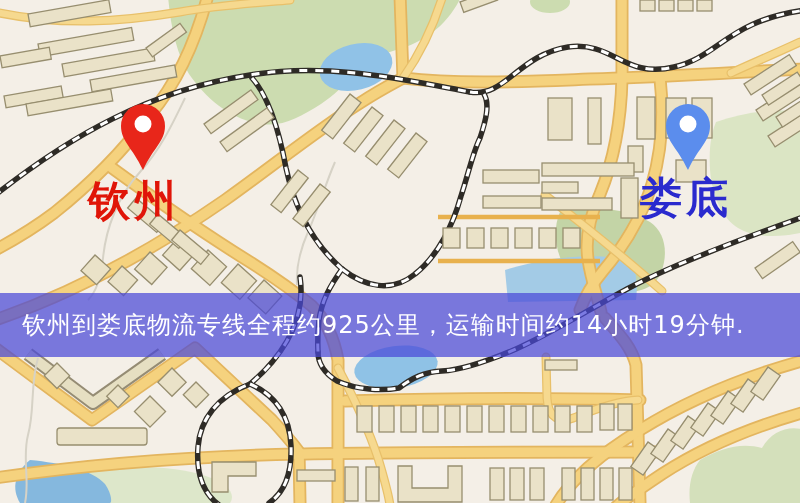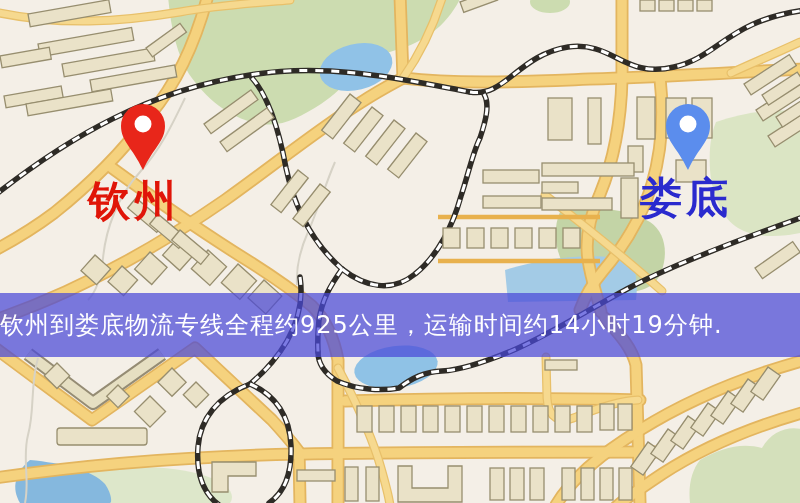--- a/index.html
+++ b/index.html
@@ -2,21 +2,21 @@
 <html><head>
 <meta charset="utf-8">
 <style>
   html,body{margin:0;padding:0;background:#ddd;font-family:"DejaVu Sans","Liberation Sans",sans-serif;}
   .stage{position:relative;width:800px;height:503px;overflow:hidden;background:#f4efe7;}
   .stage svg{position:absolute;left:0;top:0;}
   .city-label{position:absolute;font-weight:bold;font-size:42px;letter-spacing:4px;line-height:1;user-select:none;}
   .city-label.origin{left:88px;top:180px;color:#e01508;}
   .city-label.destination{left:640px;top:177px;color:#2a2ace;}
   .banner{position:absolute;left:0;top:293px;width:800px;height:64px;background:rgba(74,72,216,0.72);display:flex;align-items:center;}
-  .banner span{color:#ffffff;font-size:24px;white-space:nowrap;letter-spacing:1px;}
+  .banner span{color:#ffffff;font-size:24px;padding-left:22px;white-space:nowrap;letter-spacing:1px;}
   .casing{stroke:#e3b55f;stroke-width:13;fill:none;stroke-linecap:round;stroke-linejoin:round;}
   .roadfill{stroke:#f5d27e;stroke-width:9.5;fill:none;stroke-linecap:round;stroke-linejoin:round;}
   .mcasing{stroke:#e8c06a;stroke-width:9;fill:none;stroke-linecap:round;stroke-linejoin:round;}
   .mfill{stroke:#f6d98f;stroke-width:6.5;fill:none;stroke-linecap:round;stroke-linejoin:round;}
   .raildark{stroke:#2e2b26;stroke-width:5.5;fill:none;stroke-linecap:round;}
   .raillight{stroke:#ffffff;stroke-width:3;fill:none;stroke-dasharray:8 8;stroke-linecap:butt;}
   .bld{fill:#eae2c8;stroke:#978e6f;stroke-width:1.3;}
   .stream{stroke:#d6d2c6;stroke-width:2;fill:none;}
 </style>
 </head>

